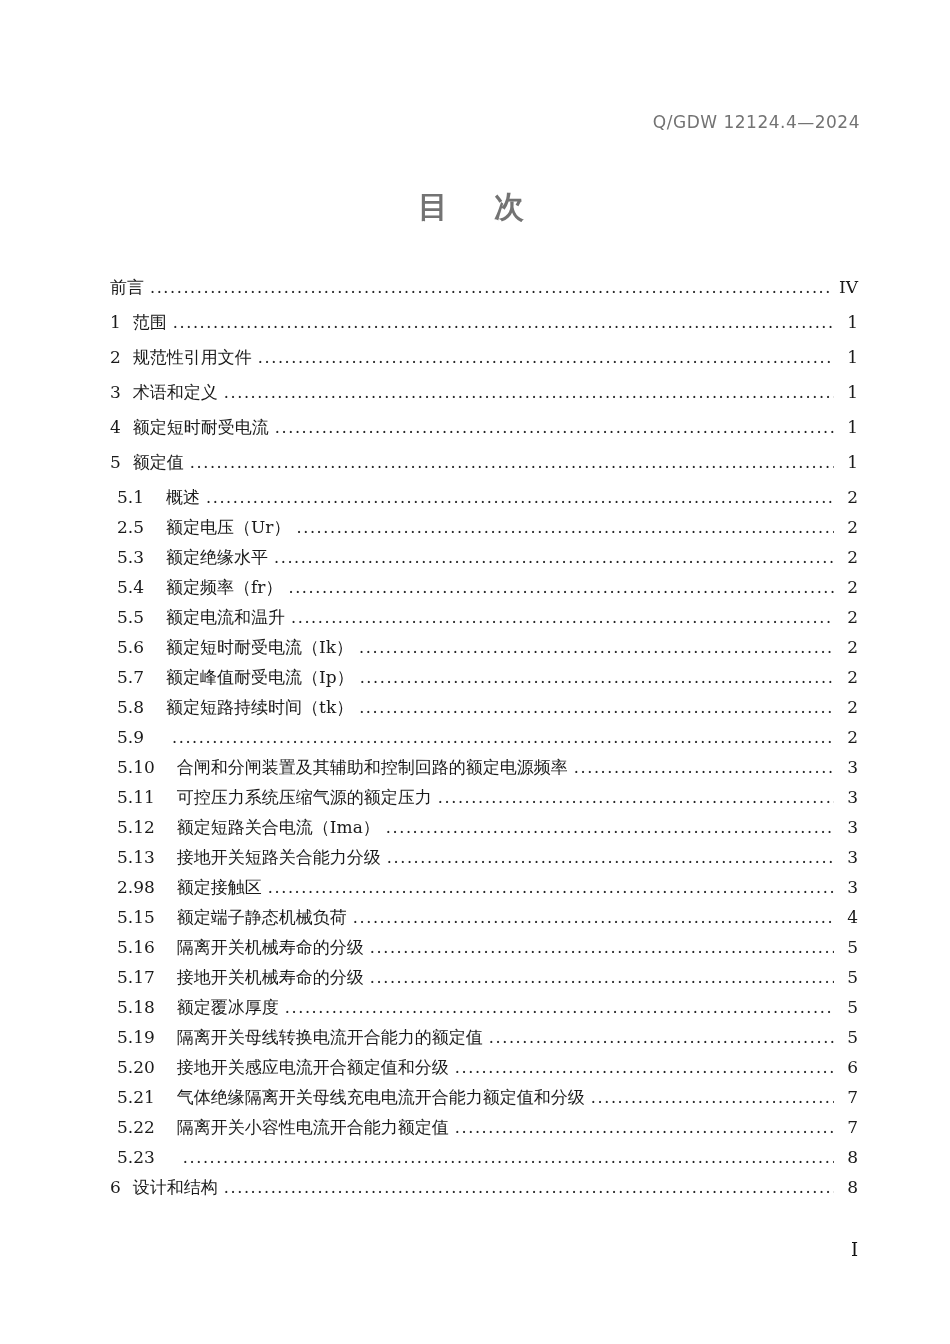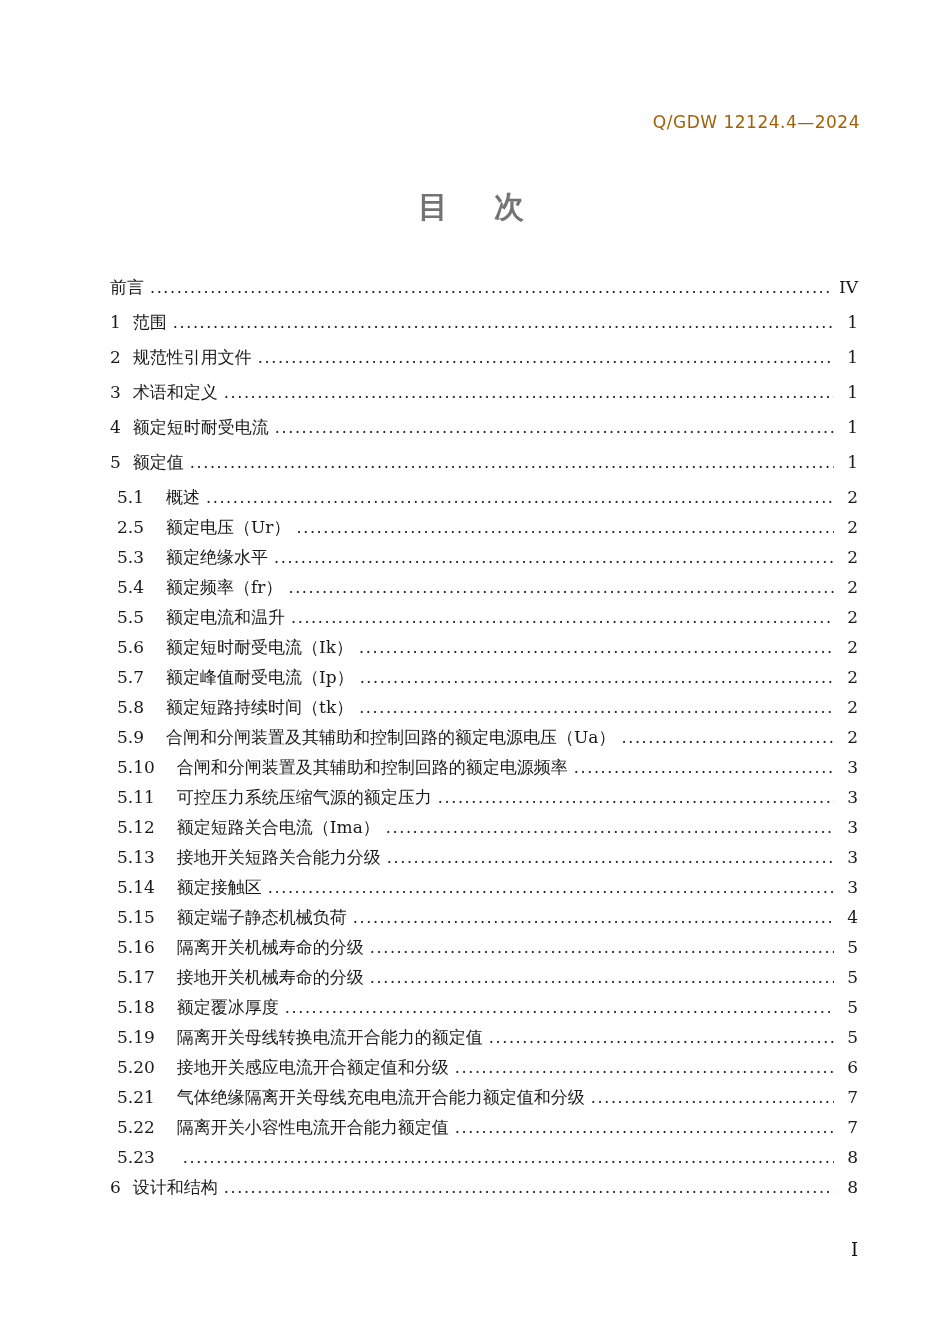--- a/index.html
+++ b/index.html
@@ -13,21 +13,21 @@
     color: #1a1a1a;
     overflow: hidden;
   }
   .doc-header {
     padding: 112px 90px 0 114px;
     text-align: right;
     font-family: "DejaVu Sans", "Liberation Sans", sans-serif;
     font-size: 17px;
     line-height: 20px;
     letter-spacing: 0.5px;
-    color: #a16207;
+    color: #737373;
   }
   .doc-title {
     margin-top: 58px;
     text-align: center;
     font-family: "DejaVu Sans", "Liberation Sans", sans-serif;
     font-weight: 700;
     font-size: 30px;
     line-height: 34px;
     letter-spacing: 8px;
     color: #737373;
@@ -168,21 +168,20 @@
     <span class="pg">2</span>
   </div>
       <div class="toc-row lvl2">
     <span class="num">5.8</span>
     <span class="label">额定短路持续时间（tk）</span>
     <span class="dots"></span>
     <span class="pg">2</span>
   </div>
       <div class="toc-row lvl2">
     <span class="num">5.9</span>
-    <span class="label">合闸和分闸装置及其辅助和控制回路的额定电源电压（Ua）</span>
     <span class="dots"></span>
     <span class="pg">2</span>
   </div>
       <div class="toc-row lvl2">
     <span class="num">5.10</span>
     <span class="label">合闸和分闸装置及其辅助和控制回路的额定电源频率</span>
     <span class="dots"></span>
     <span class="pg">3</span>
   </div>
       <div class="toc-row lvl2">
@@ -197,21 +196,21 @@
     <span class="dots"></span>
     <span class="pg">3</span>
   </div>
       <div class="toc-row lvl2">
     <span class="num">5.13</span>
     <span class="label">接地开关短路关合能力分级</span>
     <span class="dots"></span>
     <span class="pg">3</span>
   </div>
       <div class="toc-row lvl2">
-    <span class="num">5.14</span>
+    <span class="num">2.98</span>
     <span class="label">额定接触区</span>
     <span class="dots"></span>
     <span class="pg">3</span>
   </div>
       <div class="toc-row lvl2">
     <span class="num">5.15</span>
     <span class="label">额定端子静态机械负荷</span>
     <span class="dots"></span>
     <span class="pg">4</span>
   </div>

